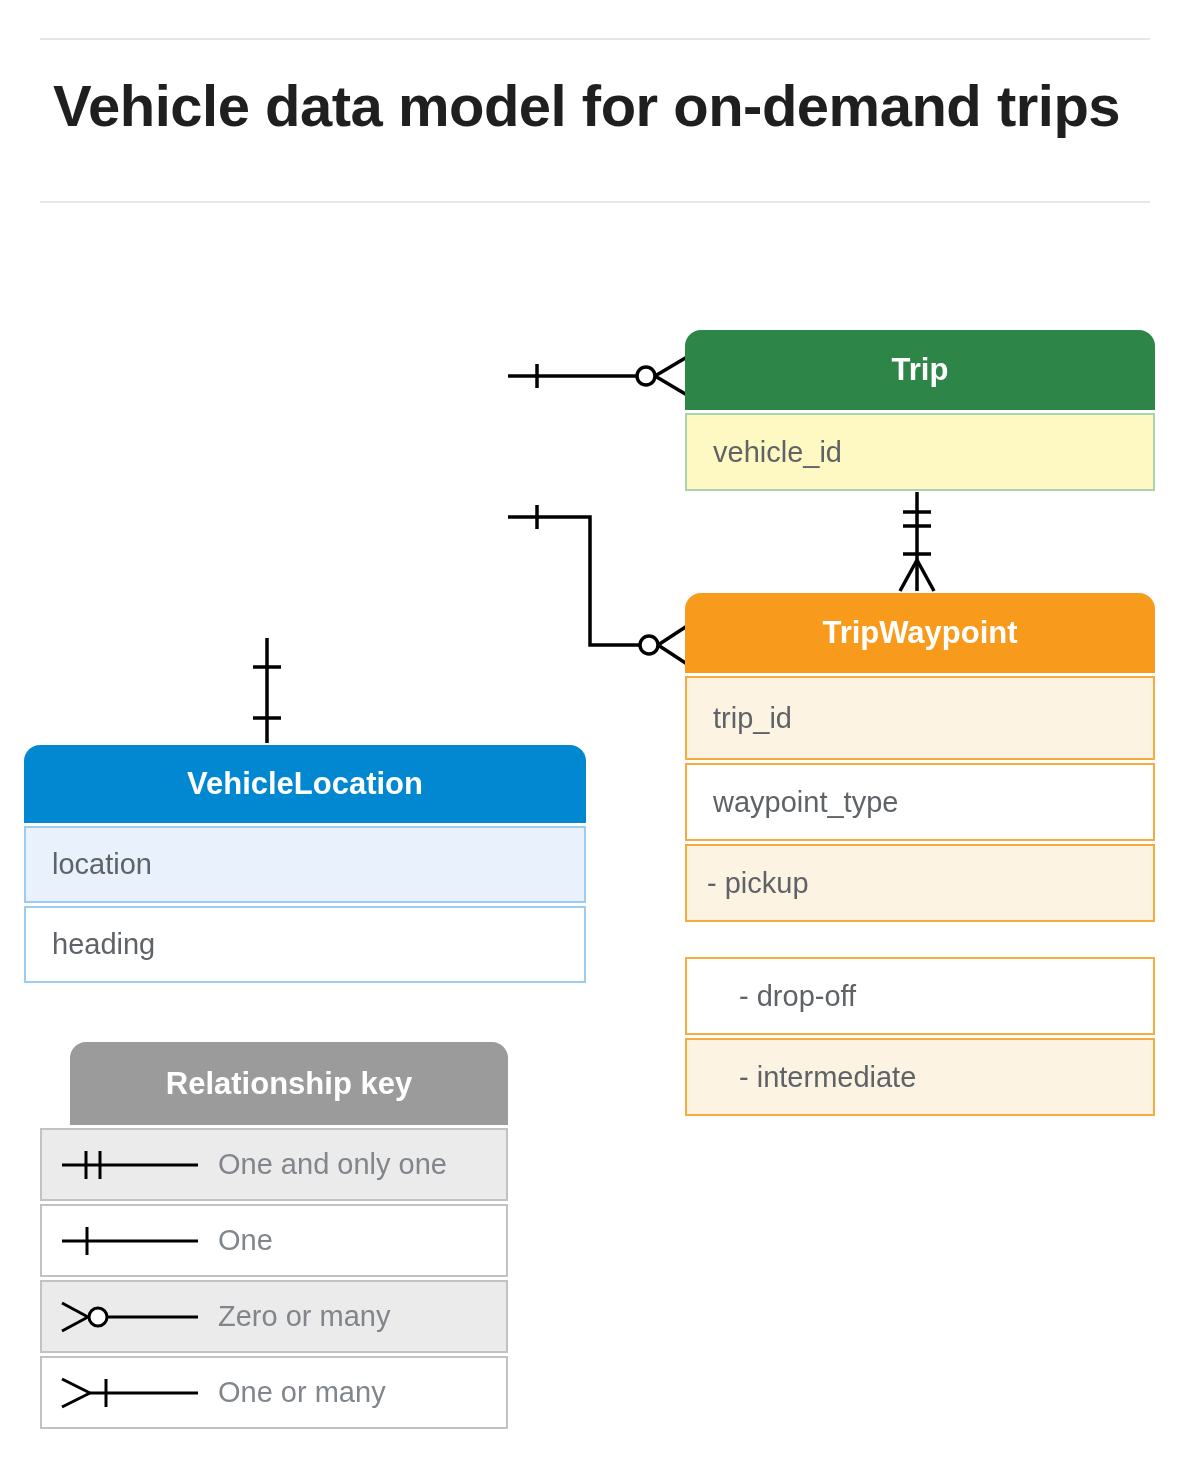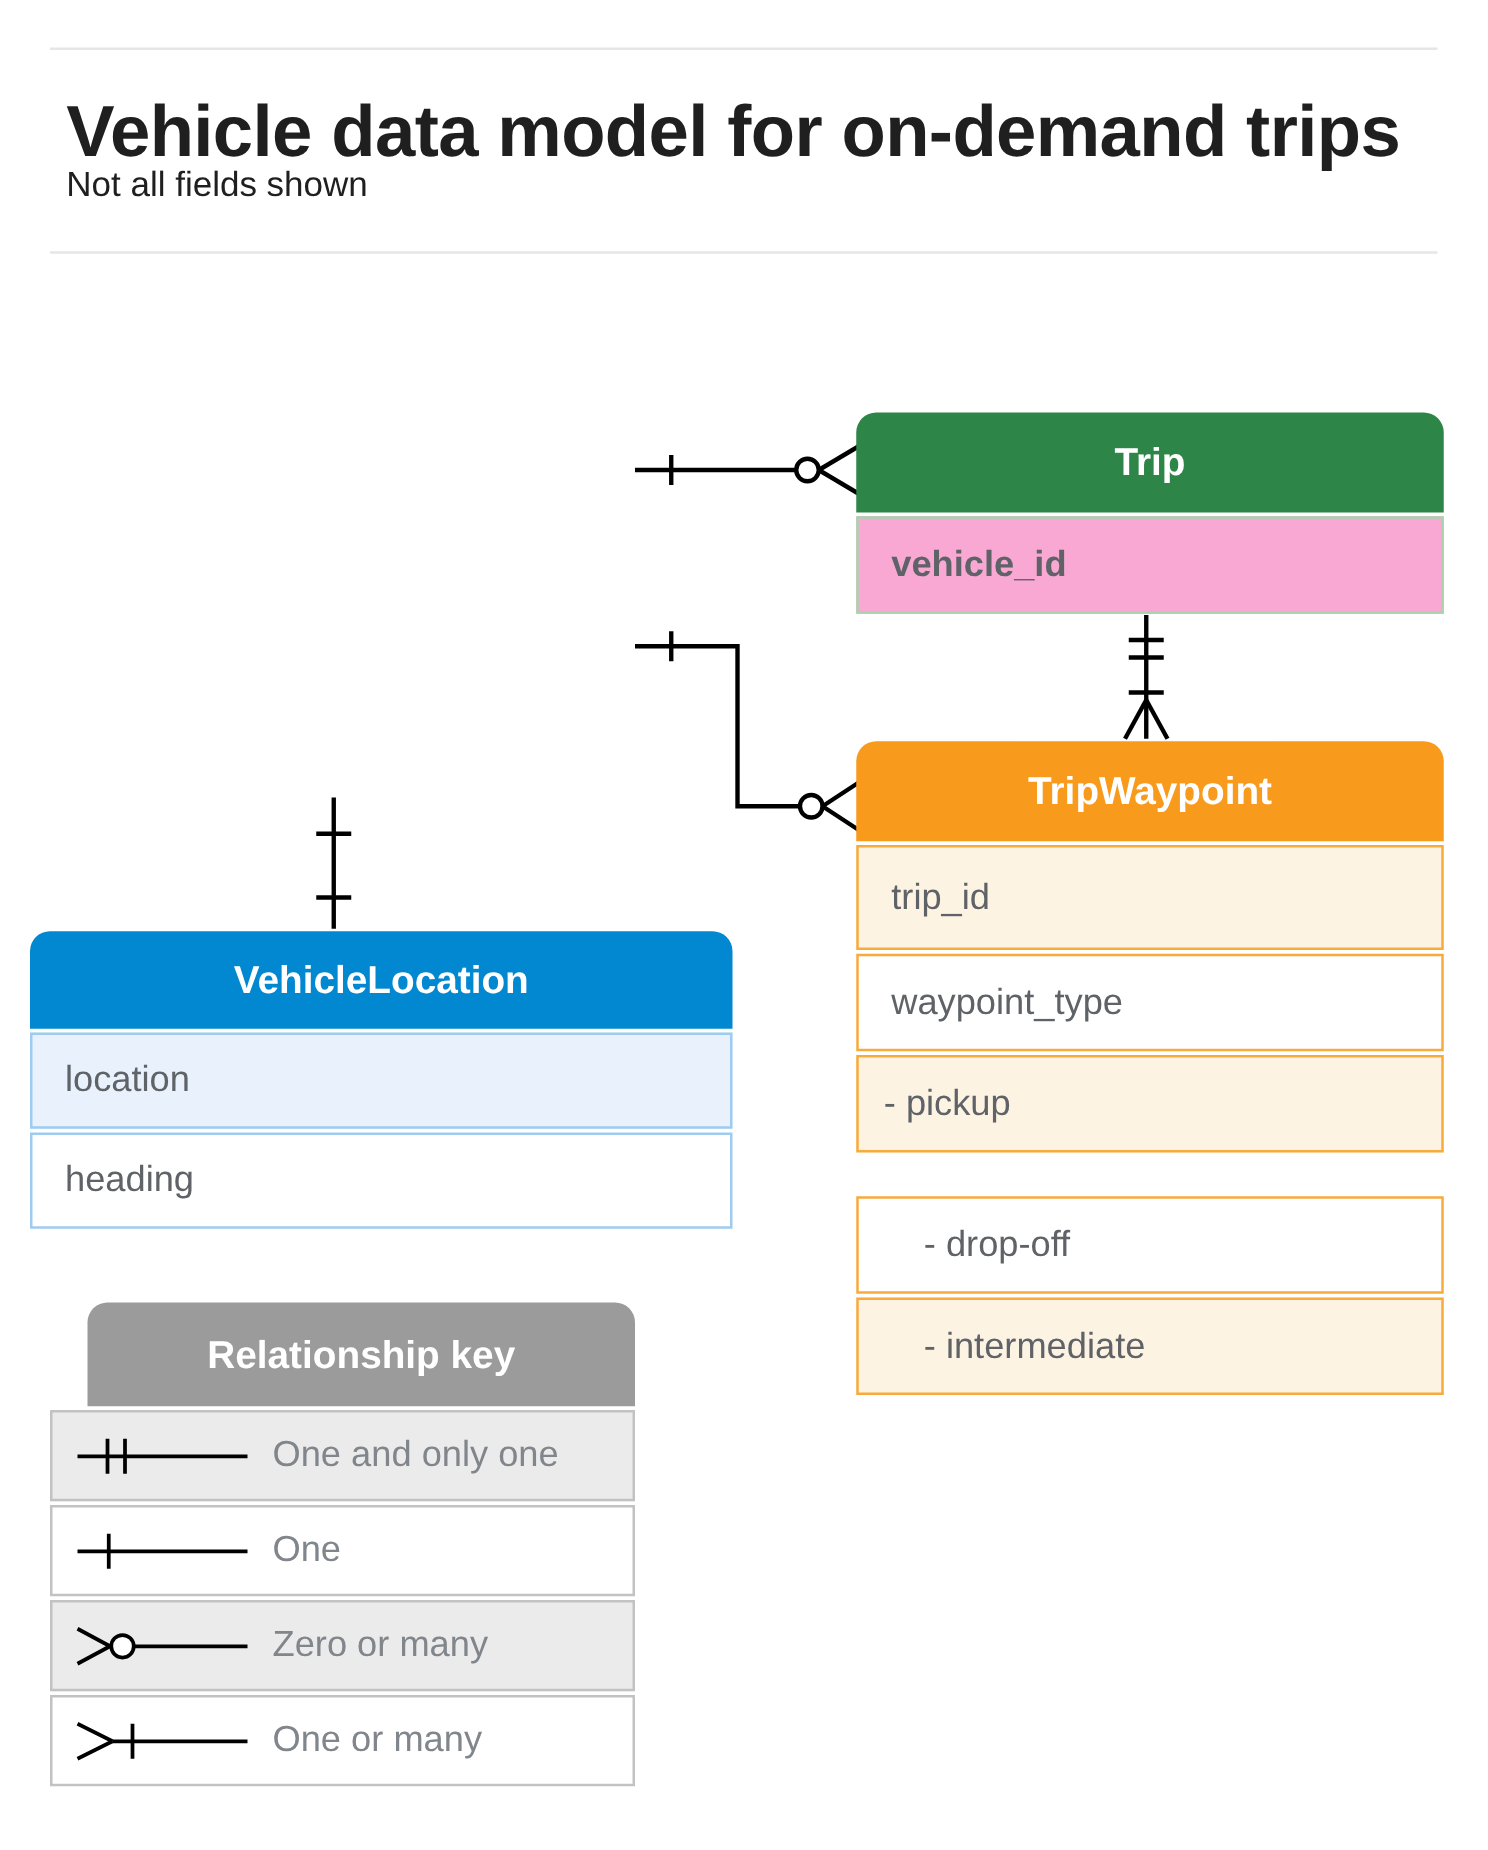--- a/index.html
+++ b/index.html
@@ -23,21 +23,21 @@
   .entity-row.indent{padding-left:52px;}
 
   
   .blue .entity-header{background:#0288d1;}
   .blue .entity-row{border-color:#9ecbf0;background:#ffffff;}
   .blue .entity-row.tint{background:#e8f1fc;}
 
   
   .green .entity-header{background:#2e8548;}
   .green .entity-row{border-color:#a8d3ac;background:#ffffff;}
-  .green .entity-row.tint{background:#f9a8d4;font-weight:bold;}
+  .green .entity-row.tint{background:#fef9c3;}
 
   
   .orange .entity-header{background:#f89b1c;}
   .orange .entity-row{border-color:#f8ab3d;background:#ffffff;}
   .orange .entity-row.tint{background:#fdf3e3;}
 
   
   .graybox .entity-header{background:#9b9b9b;}
   .graybox .entity-row{border-color:#c2c2c2;background:#ffffff;color:#80868b;
     padding-left:18px;height:73px;}
@@ -52,21 +52,20 @@
   .key-symbol .wire{stroke:#000000;stroke-width:3;fill:none;}
   .key-symbol .port{stroke:#000000;stroke-width:3;fill:#ffffff;}
 </style>
 </head>
 <body>
 
 <div id="canvas">
 
   <div class="divider" id="divider-top"></div>
   <div class="page-title">Vehicle data model for on-demand trips</div>
-  <div class="page-subtitle">Not all fields shown</div>
   <div class="divider" id="divider-bottom"></div>
 
   <svg id="connector-layer" viewBox="0 0 1190 1480" xmlns="http://www.w3.org/2000/svg">
 
     <g>
       <line class="wire" x1="508" y1="376" x2="637" y2="376"></line>
       <line class="wire" x1="537" y1="364" x2="537" y2="388"></line>
       <circle class="port" cx="646" cy="376" r="9"></circle>
       <line class="wire" x1="655" y1="376" x2="687" y2="357"></line>
       <line class="wire" x1="655" y1="376" x2="687" y2="395"></line>

